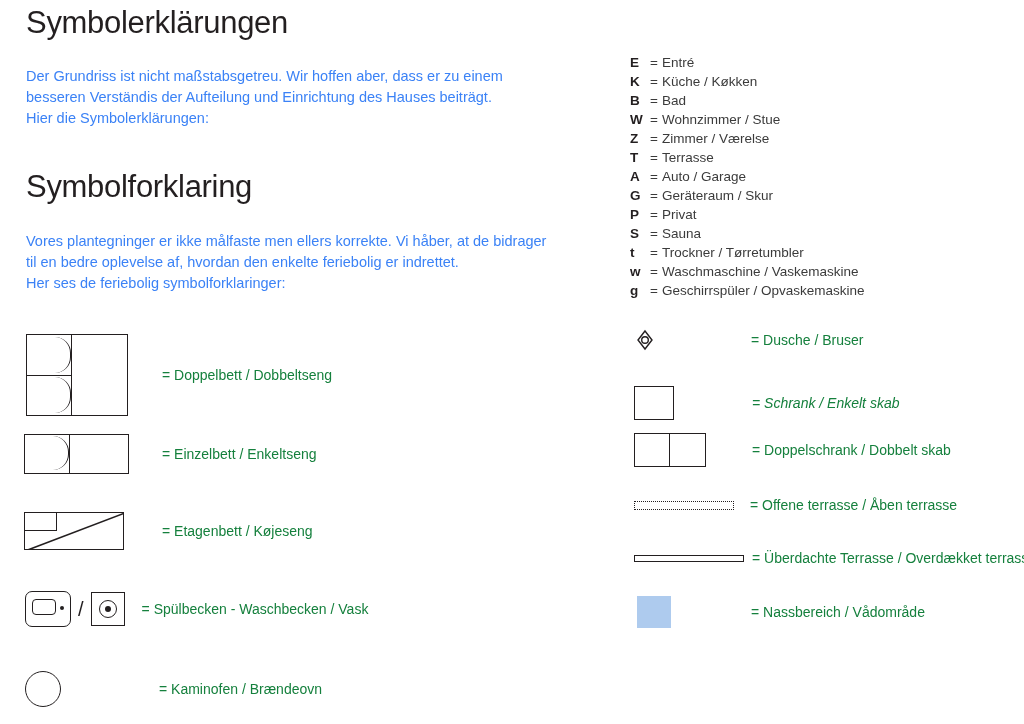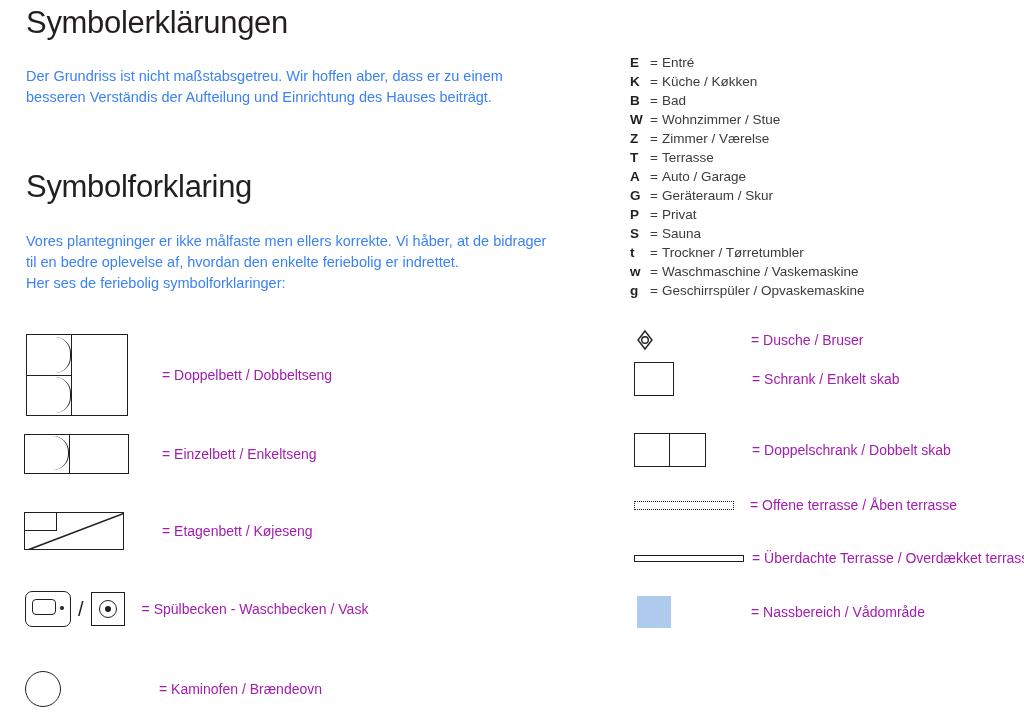--- a/index.html
+++ b/index.html
@@ -91,21 +91,21 @@
   }
 
   
   .legend-row {
     position: absolute;
     display: flex;
     align-items: center;
   }
   .legend-label {
     font-size: 14px;
-    color: #a21caf;
+    color: #15803d;
     white-space: nowrap;
   }
 
   
   .sym {
     position: relative;
   }
   .bed-double {
     width: 102px;
     height: 82px;
@@ -324,20 +324,21 @@
 </head>
 <body>
 
 <div class="page">
 
   <h1 class="title title-de">Symbolerklärungen</h1>
 
   <div class="para para-de">
     <div>Der Grundriss ist nicht maßstabsgetreu. Wir hoffen aber, dass er zu einem</div>
     <div>besseren Verständis der Aufteilung und Einrichtung des Hauses beiträgt.</div>
+    <div>Hier die Symbolerklärungen:</div>
   </div>
 
   <h1 class="title title-dk">Symbolforklaring</h1>
 
   <div class="para para-dk">
     <div>Vores plantegninger er ikke målfaste men ellers korrekte. Vi håber, at de bidrager</div>
     <div>til en bedre oplevelse af, hvordan den enkelte feriebolig er indrettet.</div>
     <div>Her ses de feriebolig symbolforklaringer:</div>
   </div>
 
@@ -456,21 +457,21 @@
   </div>
 
   <div class="legend-row" style="left:634px; top:329px;">
     <svg class="sym shower" viewBox="0 0 22 22">
       <polygon points="11,2 18,11 11,20 4,11" fill="none" stroke="#231f20" stroke-width="1.4"></polygon>
       <circle cx="11" cy="11" r="3.3" fill="none" stroke="#231f20" stroke-width="1.4"></circle>
     </svg>
     <span class="legend-label" style="margin-left:95px;">= Dusche / Bruser</span>
   </div>
 
-  <div class="legend-row" style="left:634px; top:362px;">
+  <div class="legend-row" style="left:634px; top:386px;font-style:italic;">
     <div class="sym cab-single"></div>
     <span class="legend-label" style="margin-left:78px;">= Schrank / Enkelt skab</span>
   </div>
 
   <div class="legend-row" style="left:634px; top:433px;">
     <div class="sym cab-double">
       <div class="mid"></div>
     </div>
     <span class="legend-label" style="margin-left:46px;">= Doppelschrank / Dobbelt skab</span>
   </div>

